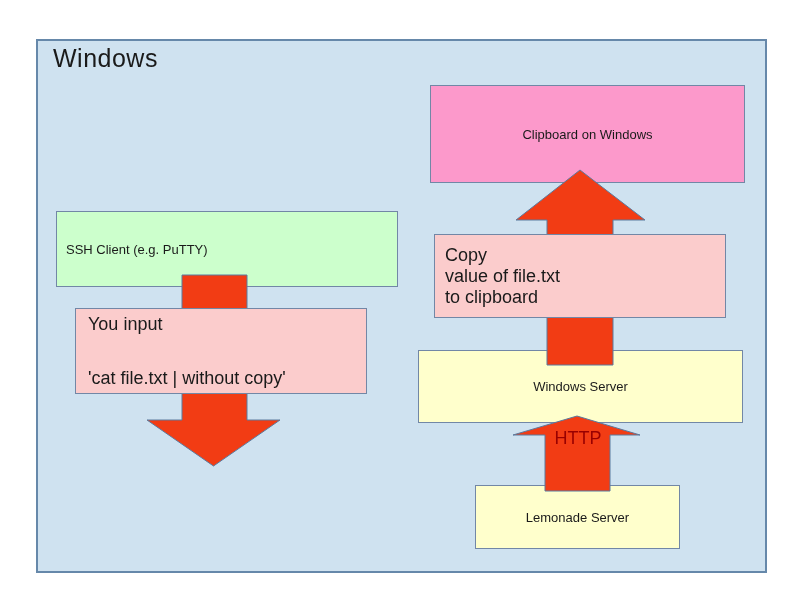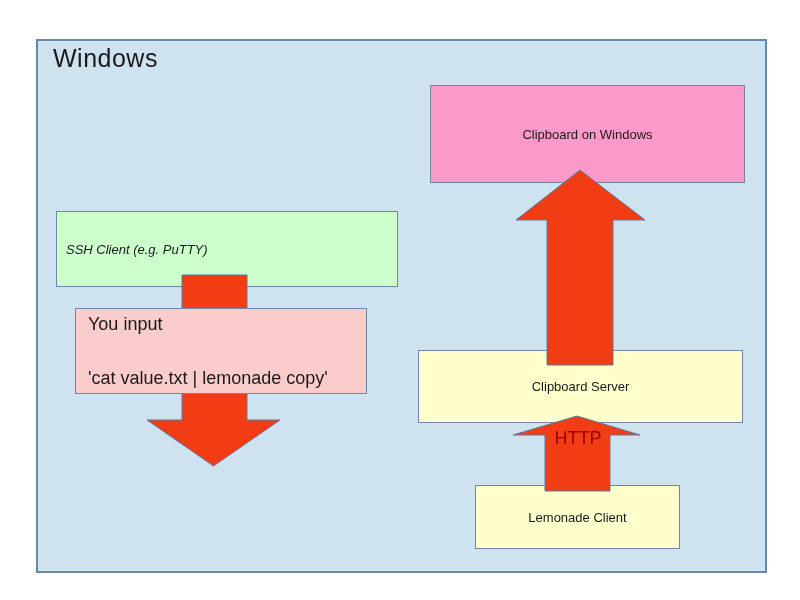--- a/index.html
+++ b/index.html
@@ -40,21 +40,21 @@
   }
   .box.center { align-items: center; justify-content: center; text-align: center; }
   .box.vcenter-left { align-items: center; }
   .box.multiline {
     flex-direction: column;
     justify-content: center;
     font-size: 18px;
     line-height: 21px;
   }
 
-  .ssh-box      { left: 56px;  top: 211px; width: 342px; height: 76px;  background: var(--ssh-fill); padding-left: 9px; font-style: italic; }
+  .ssh-box      { left: 56px;  top: 211px; width: 342px; height: 76px;  background: var(--ssh-fill); padding-left: 9px; }
   .clipboard-box{ left: 430px; top: 85px;  width: 315px; height: 98px;  background: var(--clipboard-fill); }
   .server-box   { left: 418px; top: 350px; width: 325px; height: 73px;  background: var(--yellow-fill); }
   .client-box   { left: 475px; top: 485px; width: 205px; height: 64px;  background: var(--yellow-fill); }
   .linux-box    { left: 52px;  top: 464px; width: 700px; height: 99px;  background: var(--linux-fill);
                   padding-left: 9px; font-size: 19px; line-height: 25px; }
 
   
   .note-box { background: var(--note-fill); z-index: 3; }
   .you-input-box { left: 75px;  top: 308px; width: 292px; height: 86px; padding-left: 12px; gap: 33px; }
   .copy-box      { left: 434px; top: 234px; width: 292px; height: 84px; padding-left: 10px; }
@@ -85,35 +85,40 @@
 
   <div class="abs box vcenter-left ssh-box">
     <span>SSH Client (e.g. PuTTY)</span>
   </div>
 
   <div class="abs box center clipboard-box">
     <span>Clipboard on Windows</span>
   </div>
 
   <div class="abs box center server-box">
-    <span>Clipboard Server</span>
+    <span>Windows Server</span>
   </div>
 
 
   <div class="abs box center client-box">
-    <span>Lemonade Client</span>
+    <span>Lemonade Server</span>
   </div>
 
   <svg class="abs arrow-layer" viewBox="0 0 800 600">
     <polygon points="182,275 247,275 247,420 280,420 213.5,466 147,420 182,420"></polygon>
     <polygon points="580,170 645,220 613,220 613,365 547,365 547,220 516,220"></polygon>
     <polygon points="577,416 640,435 610,435 610,491 545,491 545,435 513,435"></polygon>
   </svg>
 
   <div class="abs box multiline note-box you-input-box">
     <div>You input</div>
-    <div>'cat value.txt | lemonade copy'</div>
+    <div>'cat file.txt | without copy'</div>
   </div>
 
+  <div class="abs box multiline note-box copy-box">
+    <div>Copy</div>
+    <div>value of file.txt</div>
+    <div>to clipboard</div>
+  </div>
 
   <div class="abs http-label">HTTP</div>
 
 </div>
 
 </body></html>

